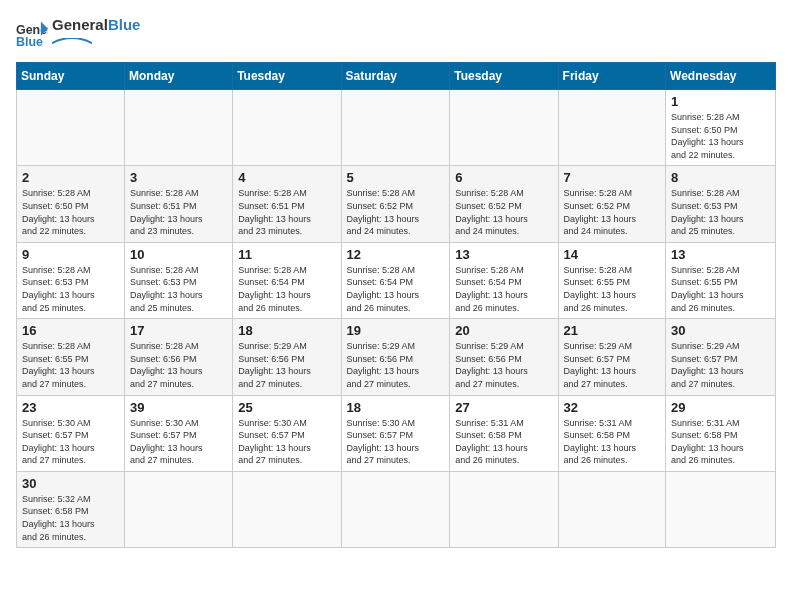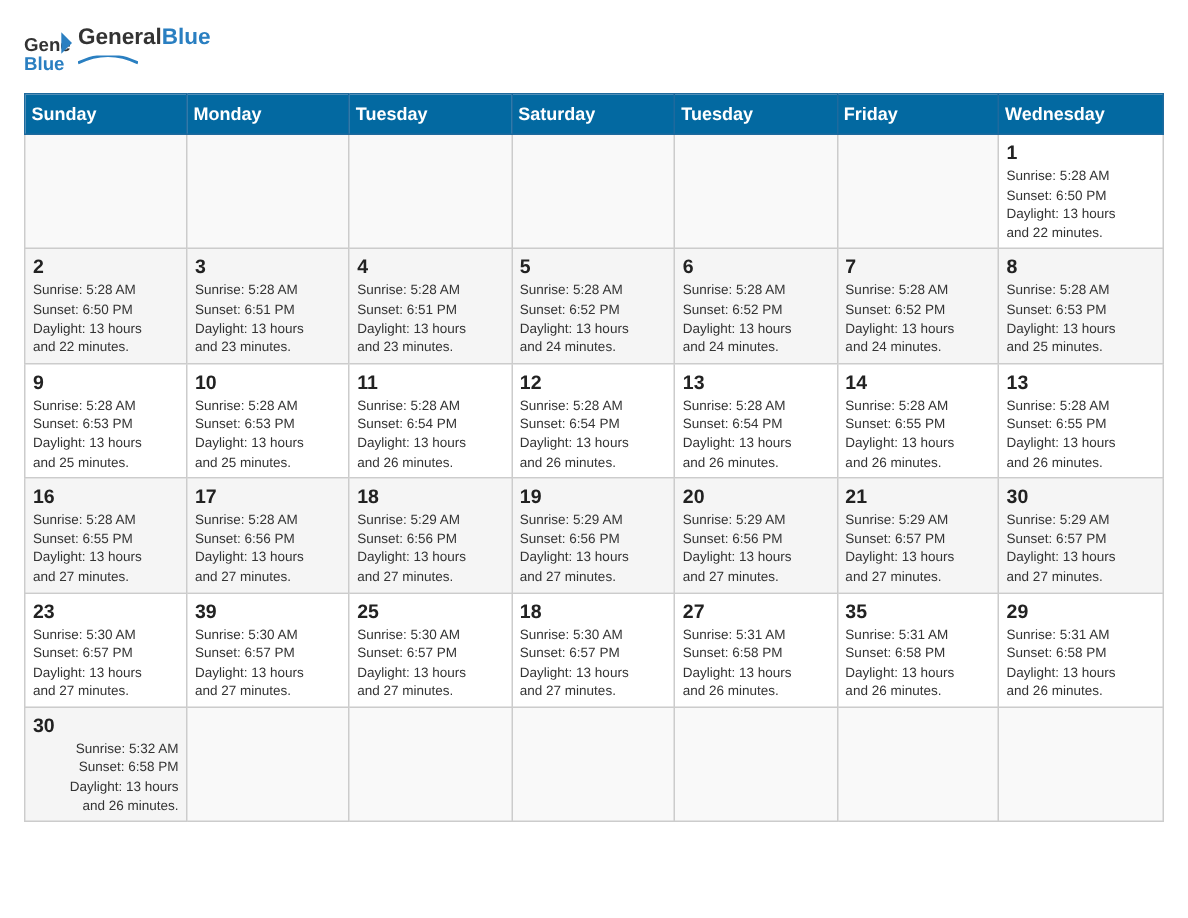--- a/index.html
+++ b/index.html
@@ -312,38 +312,38 @@
 and 27 minutes.</div>
         </td>
         <td>
           <span class="day-num">27</span>
           <div class="day-info" style="white-space: pre-line;">Sunrise: 5:31 AM
 Sunset: 6:58 PM
 Daylight: 13 hours
 and 26 minutes.</div>
         </td>
         <td>
-          <span class="day-num">35</span>
+          <span class="day-num">32</span>
           <div class="day-info" style="white-space: pre-line;">Sunrise: 5:31 AM
 Sunset: 6:58 PM
 Daylight: 13 hours
 and 26 minutes.</div>
         </td>
         <td>
           <span class="day-num">29</span>
           <div class="day-info" style="white-space: pre-line;">Sunrise: 5:31 AM
 Sunset: 6:58 PM
 Daylight: 13 hours
 and 26 minutes.</div>
         </td>
       </tr>
       <tr>
         <td>
           <span class="day-num">30</span>
-          <div class="day-info" style="white-space: pre-line; text-align: right;">Sunrise: 5:32 AM
+          <div class="day-info" style="white-space: pre-line;">Sunrise: 5:32 AM
 Sunset: 6:58 PM
 Daylight: 13 hours
 and 26 minutes.</div>
         </td>
         <td class="empty-cell"></td>
         <td class="empty-cell"></td>
         <td class="empty-cell"></td>
         <td class="empty-cell"></td>
         <td class="empty-cell"></td>
         <td class="empty-cell"></td>

